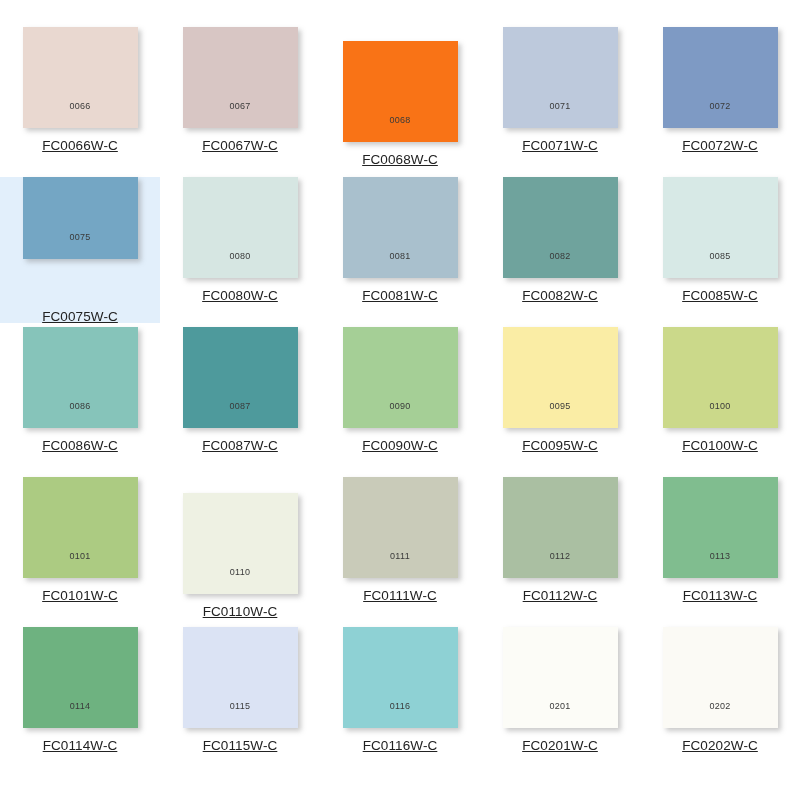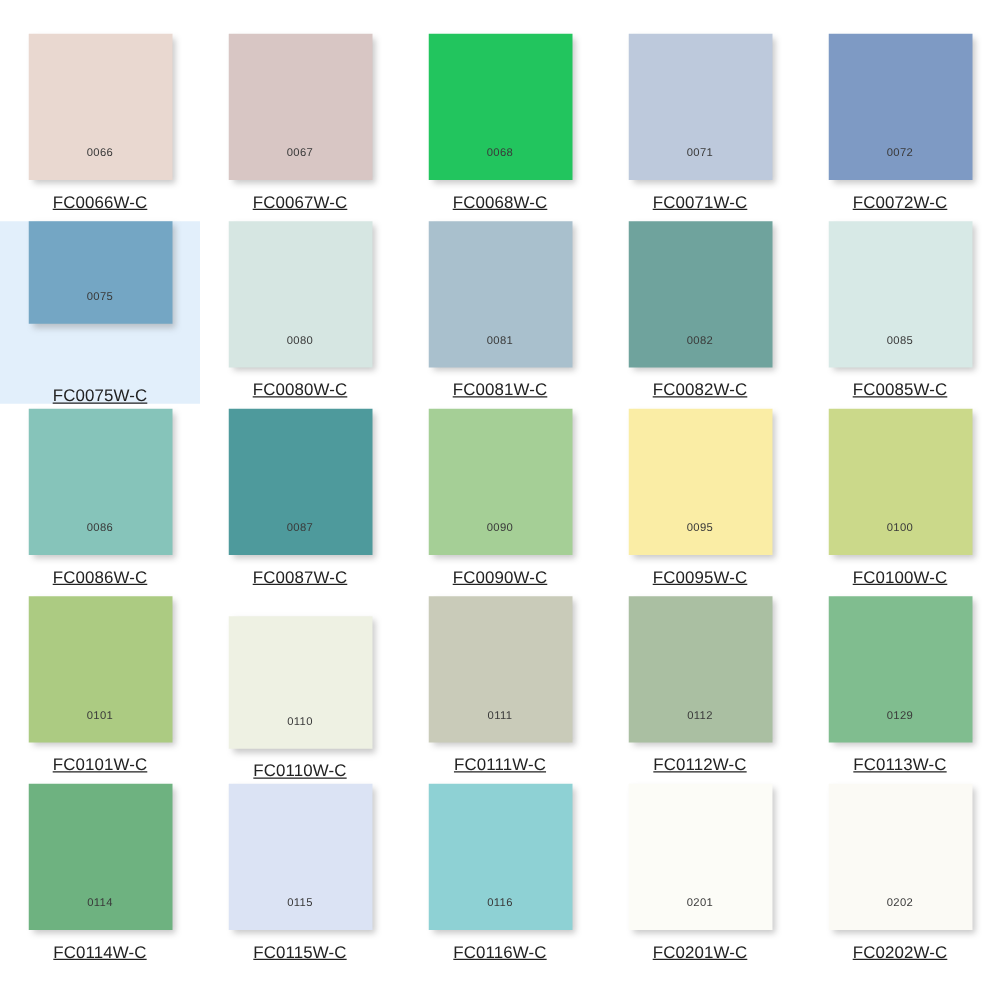--- a/index.html
+++ b/index.html
@@ -41,21 +41,21 @@
     background: transparent;
   }
 
   .swatch-cell.selected {
     background: #e2effb;
   }
 
   .chip {
     position: relative;
     width: 115px;
-    height: 117px;
+    height: 101px;
     box-sizing: border-box;
     margin-top: 0px;
     box-shadow: 3px 3px 5px rgba(120,120,120,0.40);
     display: flex;
     align-items: flex-end;
     justify-content: center;
   }
 
   .chip-code {
     font-size: 9px;
@@ -90,21 +90,21 @@
         </div>
         <div class="chip-name">FC0066W-C</div>
       </div>
       <div class="swatch-cell">
         <div class="chip" style="background: rgb(216, 198, 196);">
           <span class="chip-code">0067</span>
         </div>
         <div class="chip-name">FC0067W-C</div>
       </div>
       <div class="swatch-cell">
-        <div class="chip" style="background: #22c55e;">
+        <div class="chip" style="background: #f97316; margin-top: 14px;">
           <span class="chip-code">0068</span>
         </div>
         <div class="chip-name">FC0068W-C</div>
       </div>
       <div class="swatch-cell">
         <div class="chip" style="background: rgb(189, 201, 220);">
           <span class="chip-code">0071</span>
         </div>
         <div class="chip-name">FC0071W-C</div>
       </div>
@@ -199,21 +199,21 @@
         <div class="chip-name">FC0111W-C</div>
       </div>
       <div class="swatch-cell">
         <div class="chip" style="background: rgb(170, 191, 162);">
           <span class="chip-code">0112</span>
         </div>
         <div class="chip-name">FC0112W-C</div>
       </div>
       <div class="swatch-cell">
         <div class="chip" style="background: rgb(128, 189, 143);">
-          <span class="chip-code">0129</span>
+          <span class="chip-code">0113</span>
         </div>
         <div class="chip-name">FC0113W-C</div>
       </div>
     </div>
     <div class="swatch-row">
       <div class="swatch-cell">
         <div class="chip" style="background: rgb(110, 178, 128);">
           <span class="chip-code">0114</span>
         </div>
         <div class="chip-name">FC0114W-C</div>

